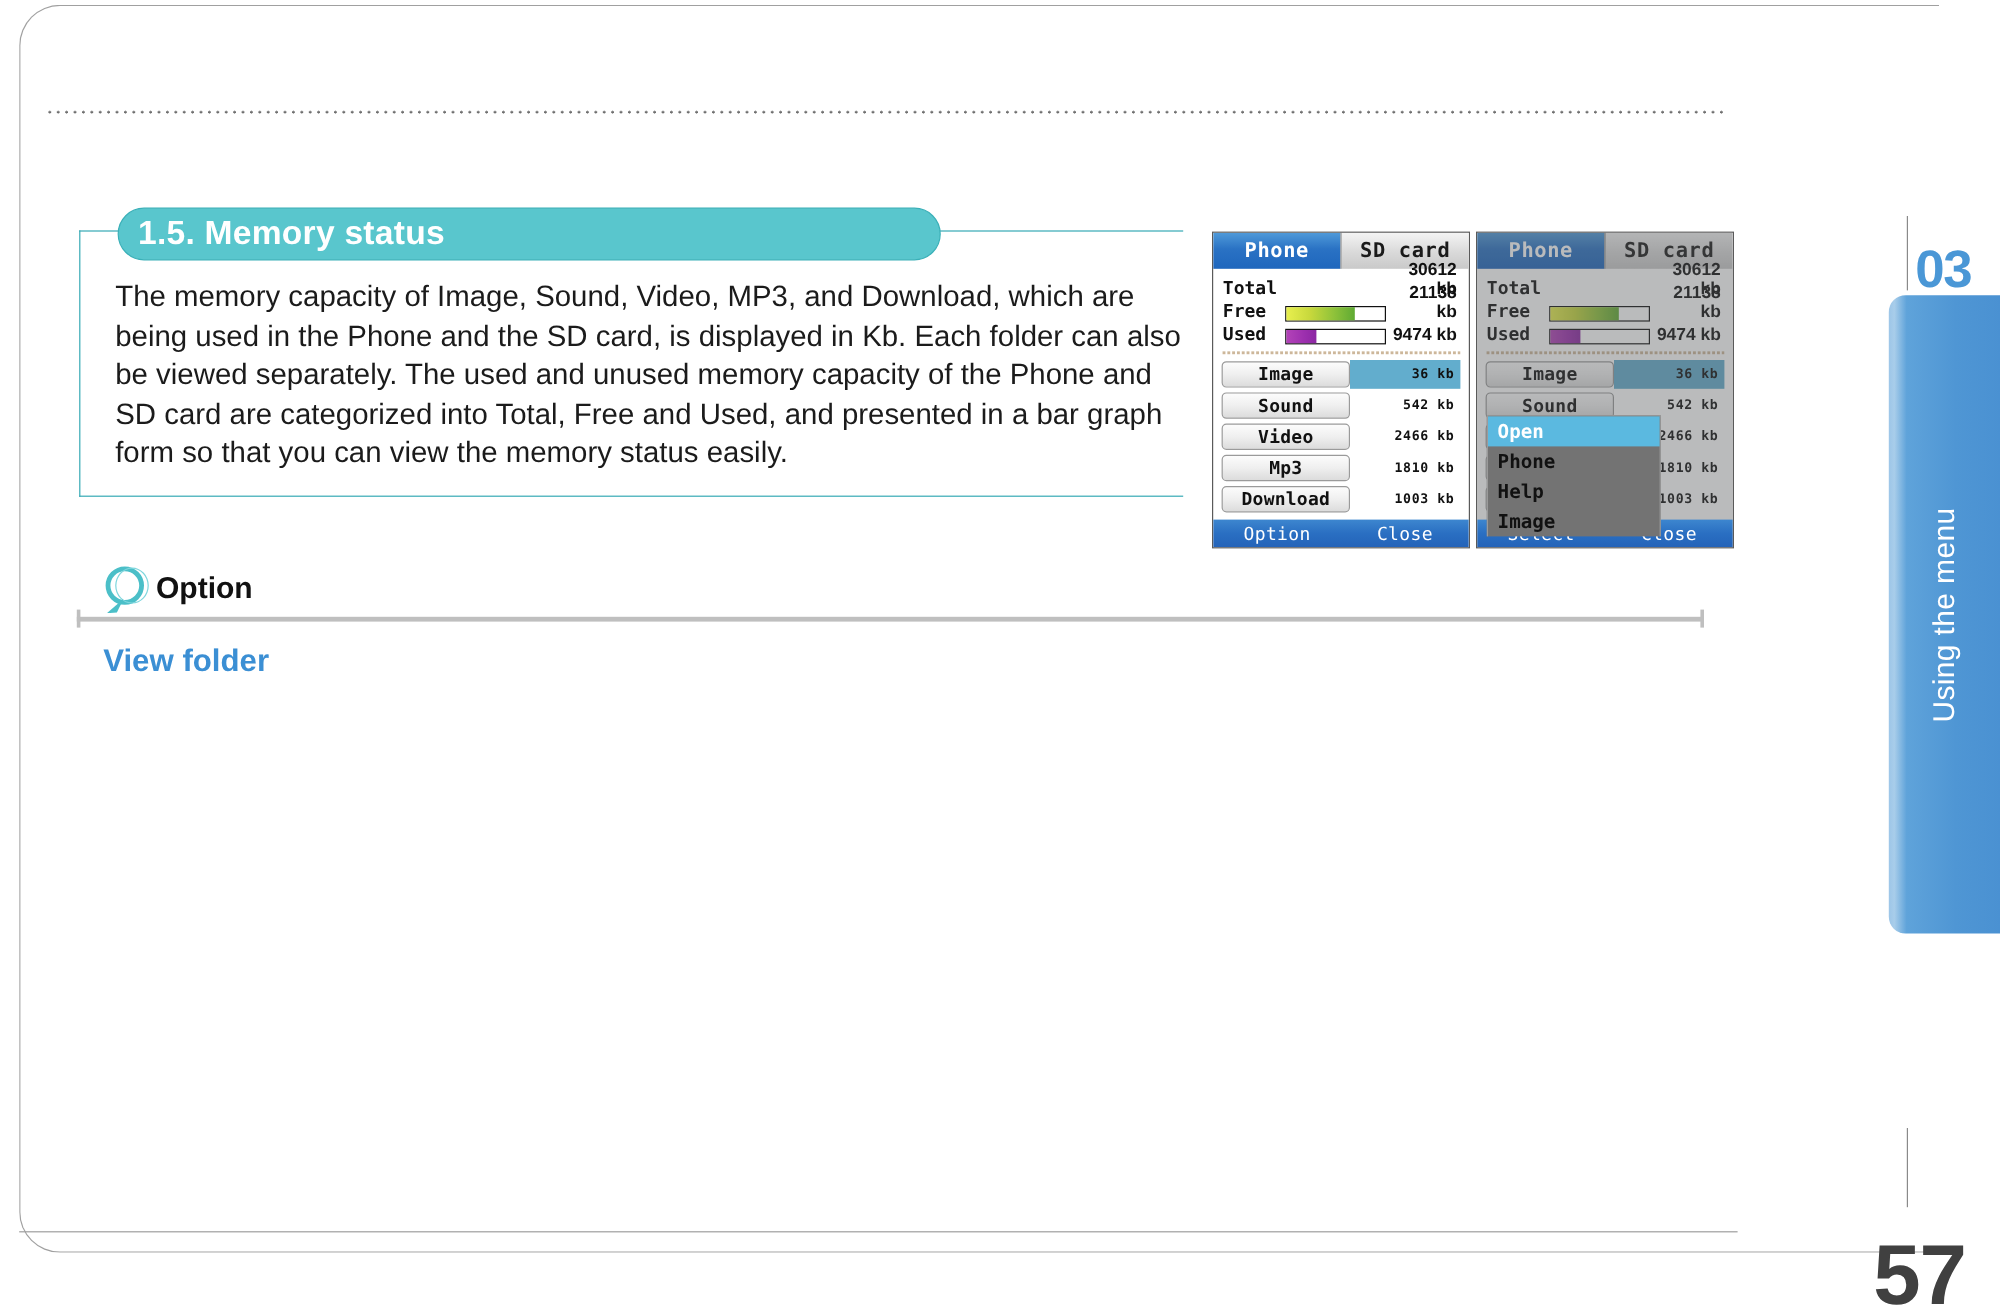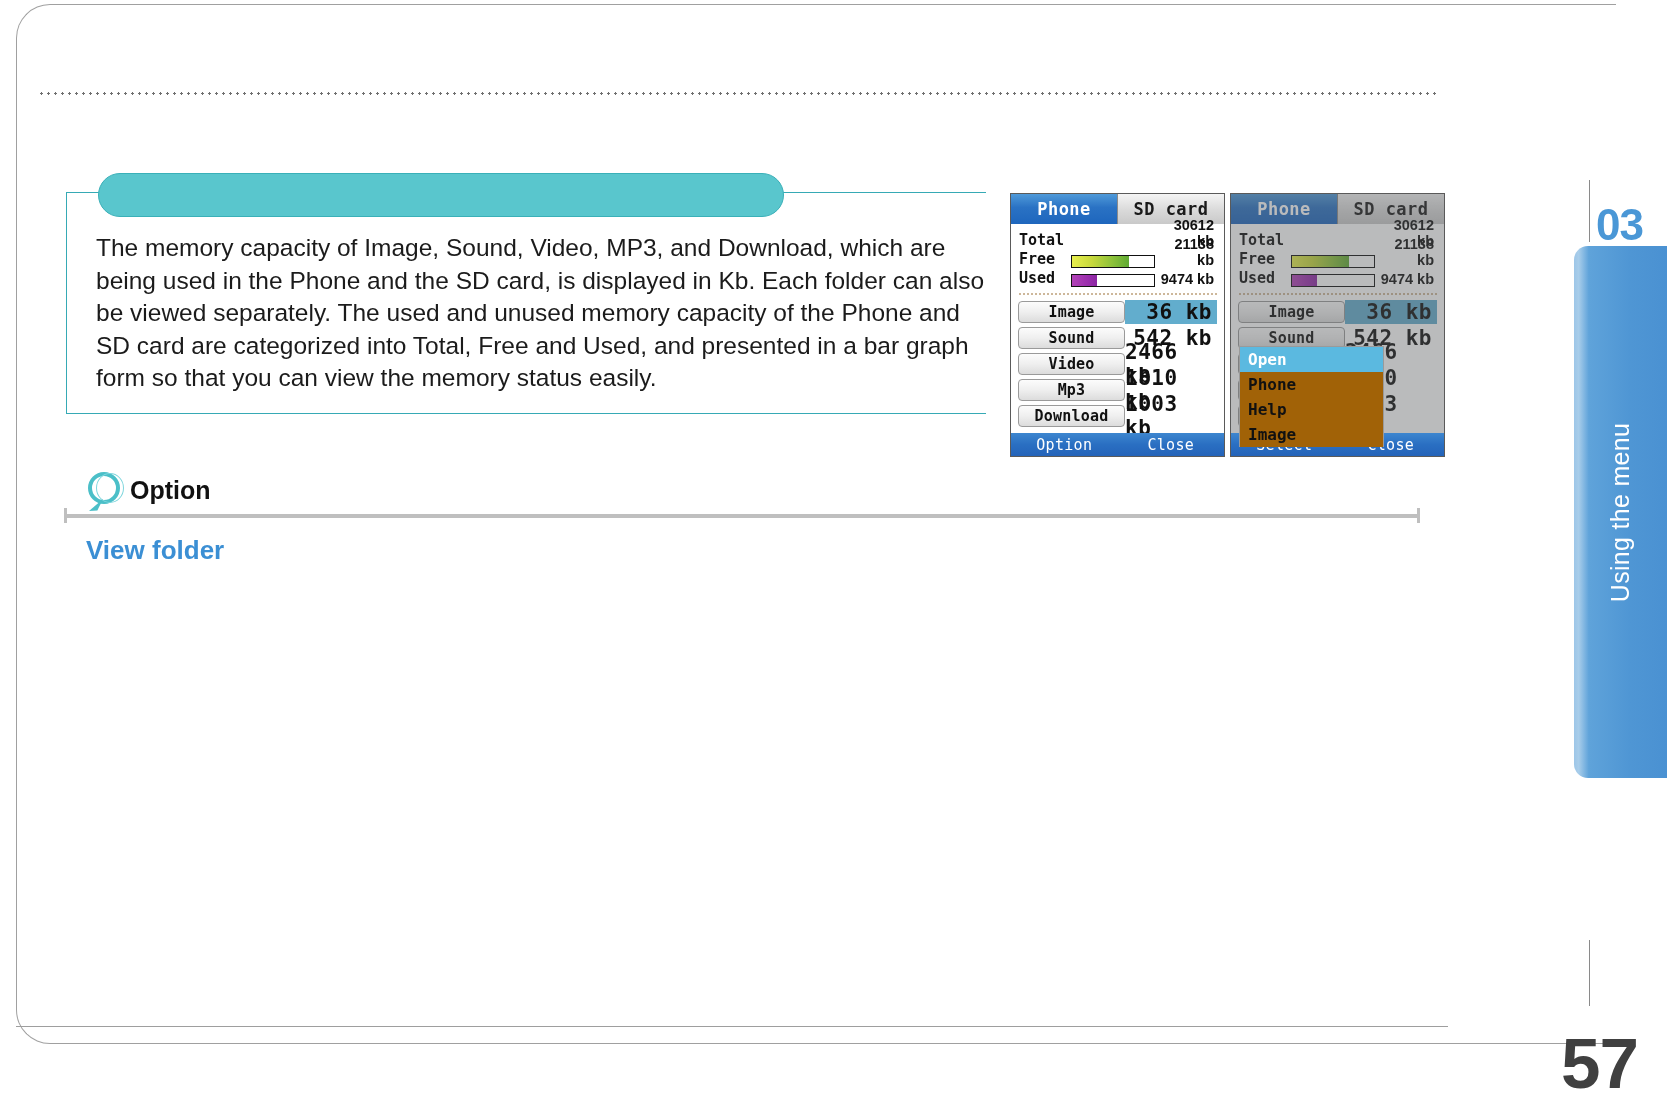--- a/index.html
+++ b/index.html
@@ -322,21 +322,21 @@
     justify-content: center;
     box-sizing: border-box;
     letter-spacing: 0.2px;
   }
   .folder-val {
     flex: 1;
     height: 24px;
     display: flex;
     align-items: center;
     justify-content: flex-end;
-    font-size: 21px;
+    font-size: 11px;
     font-weight: bold;
     color: #111111;
     padding-right: 5px;
     box-sizing: border-box;
     letter-spacing: 0.5px;
   }
   .folder-val.selected {
     background: #62adcd;
   }
 
@@ -358,21 +358,21 @@
     font-weight: normal;
     letter-spacing: 0.3px;
   }
 
   
   #popup-menu {
     position: absolute;
     left: 8px;
     top: 152px;
     width: 145px;
-    background: #a16207;
+    background: #737373;
     border: 1px solid #9a9a9a;
     border-bottom: none;
     z-index: 10;
     box-sizing: border-box;
   }
   .popup-item {
     height: 25px;
     display: flex;
     align-items: center;
     padding-left: 8px;
@@ -390,20 +390,21 @@
 <body>
 
 <div id="page-frame">
 
   <div id="outer-edge"></div>
   <div id="bottom-rule"></div>
   <div id="top-dotted"></div>
 
   <div id="section-box"></div>
   <div id="section-title-pill"></div>
+  <div id="section-title-text">1.5. Memory status</div>
   <div id="section-body">The memory capacity of Image, Sound, Video, MP3, and Download, which are being used in the Phone and the SD card, is displayed in Kb. Each folder can also be viewed separately. The used and unused memory capacity of the Phone and SD card are categorized into Total, Free and Used, and presented in a bar graph form so that you can view the memory status easily.</div>
 
   <div id="option-marker">
     <div id="option-ring"></div>
     <div id="option-ring2"></div>
     <div id="option-tail"></div>
   </div>
   <div id="option-label">Option</div>
   <div id="option-rule"></div>
   <div id="option-rule-capl"></div>

